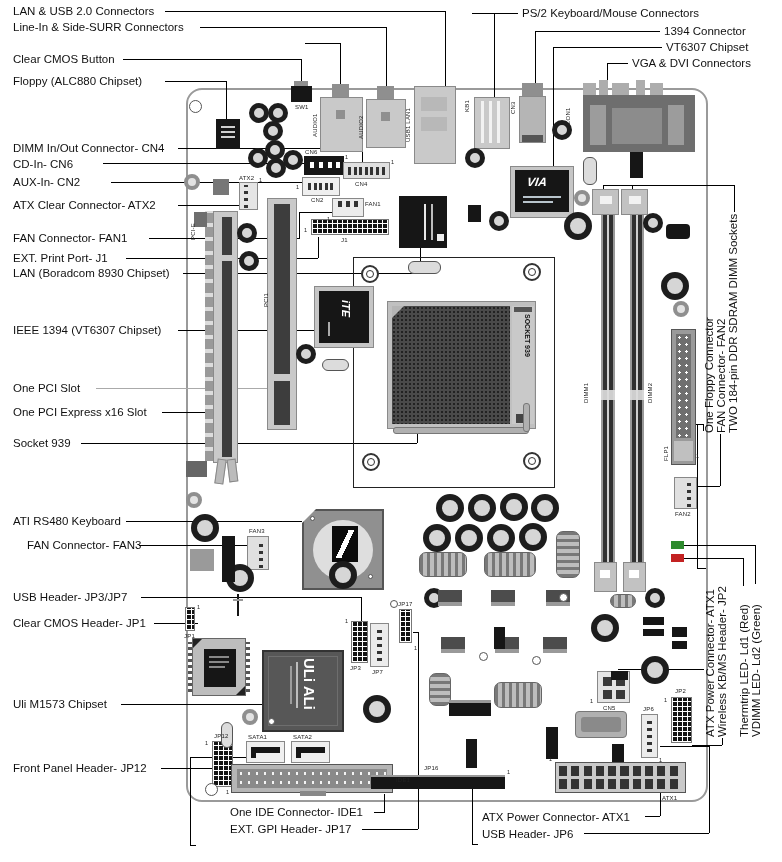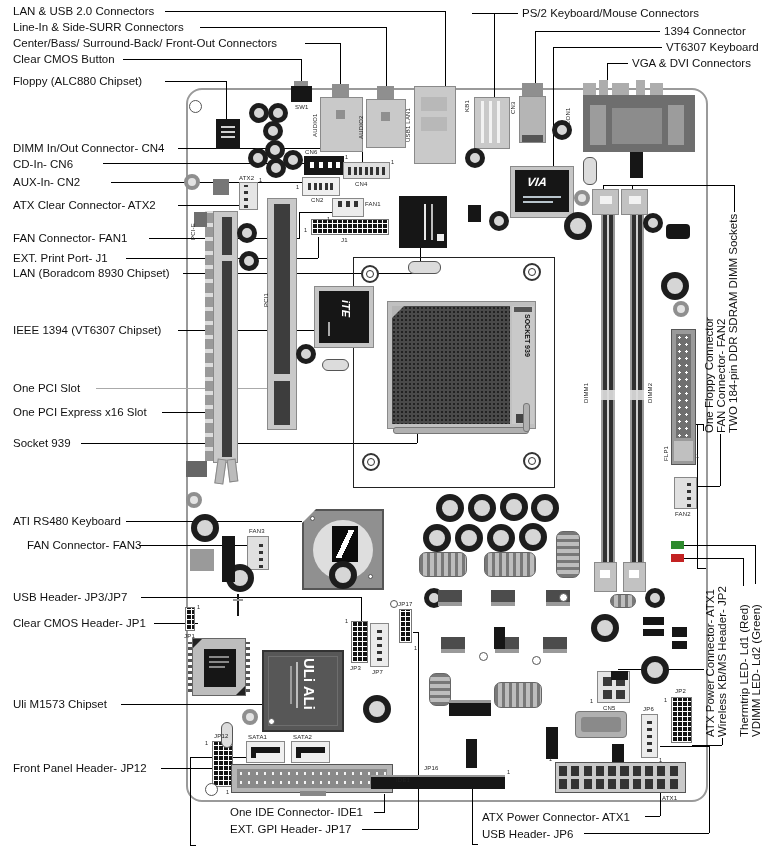--- a/index.html
+++ b/index.html
@@ -39,27 +39,26 @@
 </style>
 </head>
 <body>
 
 <div id="stage">
 
   <div class="a board" style="left:186px;top:88px;width:518px;height:710px"></div>
 
   <div class="a lbl" style="left:13px;top:5px">LAN &amp; USB 2.0 Connectors</div>
   <div class="a lbl" style="left:13px;top:21px">Line-In &amp; Side-SURR Connectors</div>
-  <div class="a lbl" style="left:13px;top:37px">Center/Bass/ Surround-Back/ Front-Out Connectors</div>
   <div class="a lbl" style="left:13px;top:53px">Clear CMOS Button</div>
   <div class="a lbl" style="left:13px;top:75px">Floppy (ALC880 Chipset)</div>
 
   <div class="a lbl" style="left:522px;top:7px">PS/2 Keyboard/Mouse Connectors</div>
   <div class="a lbl" style="left:664px;top:25px">1394 Connector</div>
-  <div class="a lbl" style="left:666px;top:41px">VT6307 Keyboard</div>
+  <div class="a lbl" style="left:666px;top:41px">VT6307 Chipset</div>
   <div class="a lbl" style="left:632px;top:57px">VGA &amp; DVI Connectors</div>
 
   <div class="a lbl" style="left:13px;top:142px">DIMM In/Out Connector- CN4</div>
   <div class="a lbl" style="left:13px;top:158px">CD-In- CN6</div>
   <div class="a lbl" style="left:13px;top:176px">AUX-In- CN2</div>
   <div class="a lbl" style="left:13px;top:199px">ATX Clear Connector- ATX2</div>
   <div class="a lbl" style="left:13px;top:232px">FAN Connector- FAN1</div>
   <div class="a lbl" style="left:13px;top:252px">EXT. Print Port- J1</div>
   <div class="a lbl" style="left:13px;top:267px">LAN (Boradcom 8930 Chipset)</div>
   <div class="a lbl" style="left:13px;top:324px">IEEE 1394 (VT6307 Chipset)</div>

